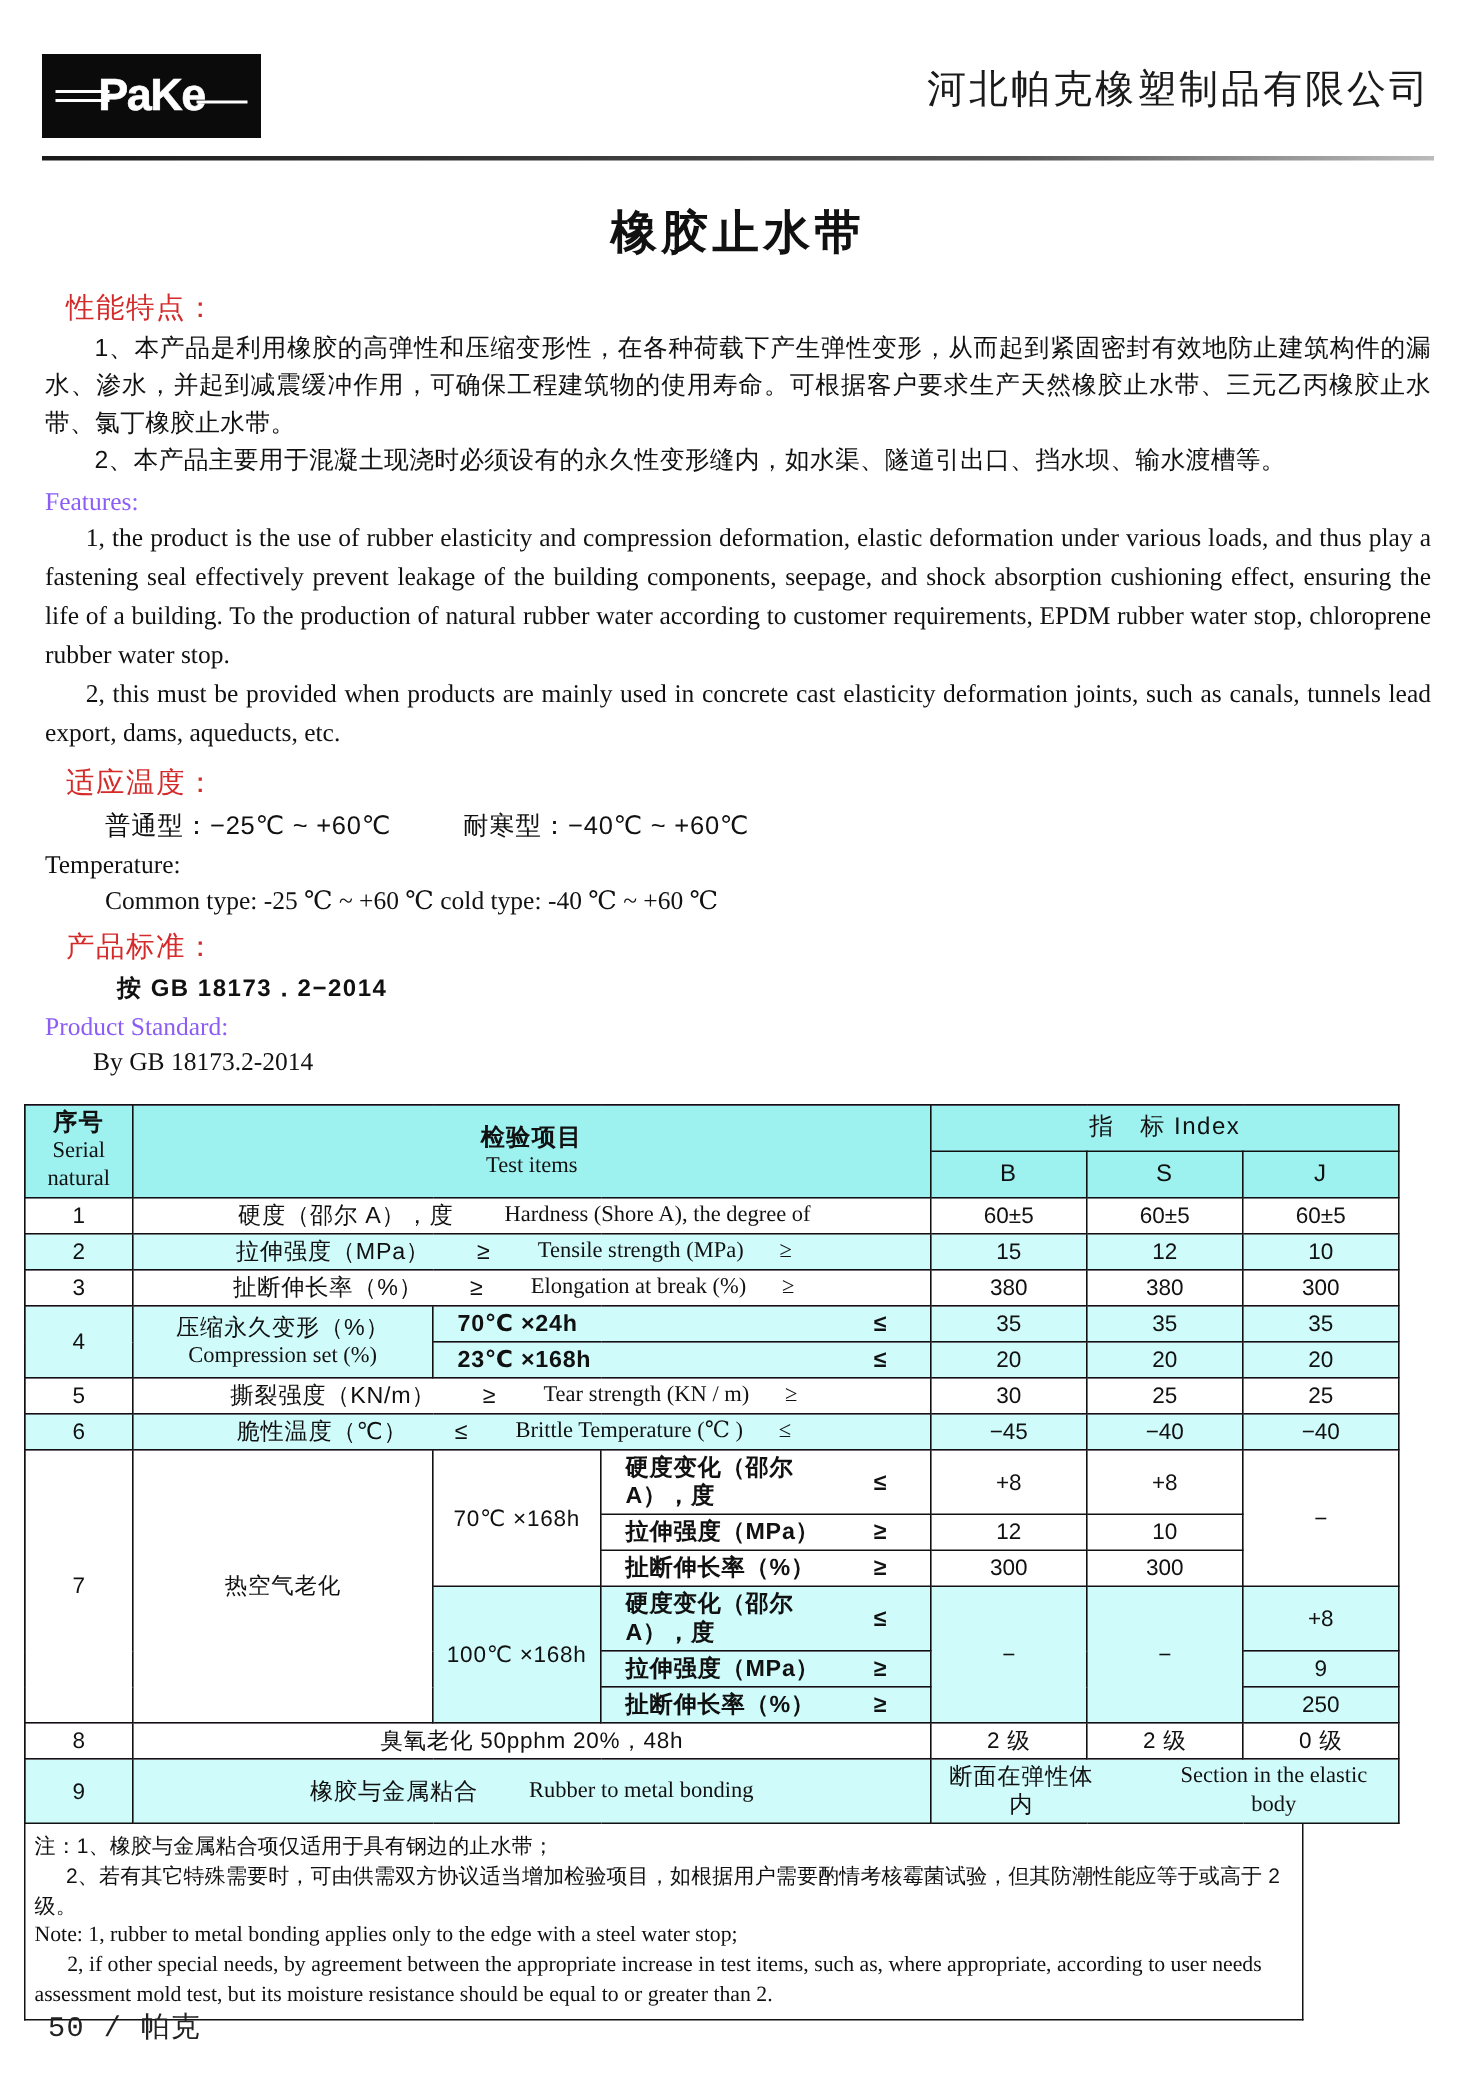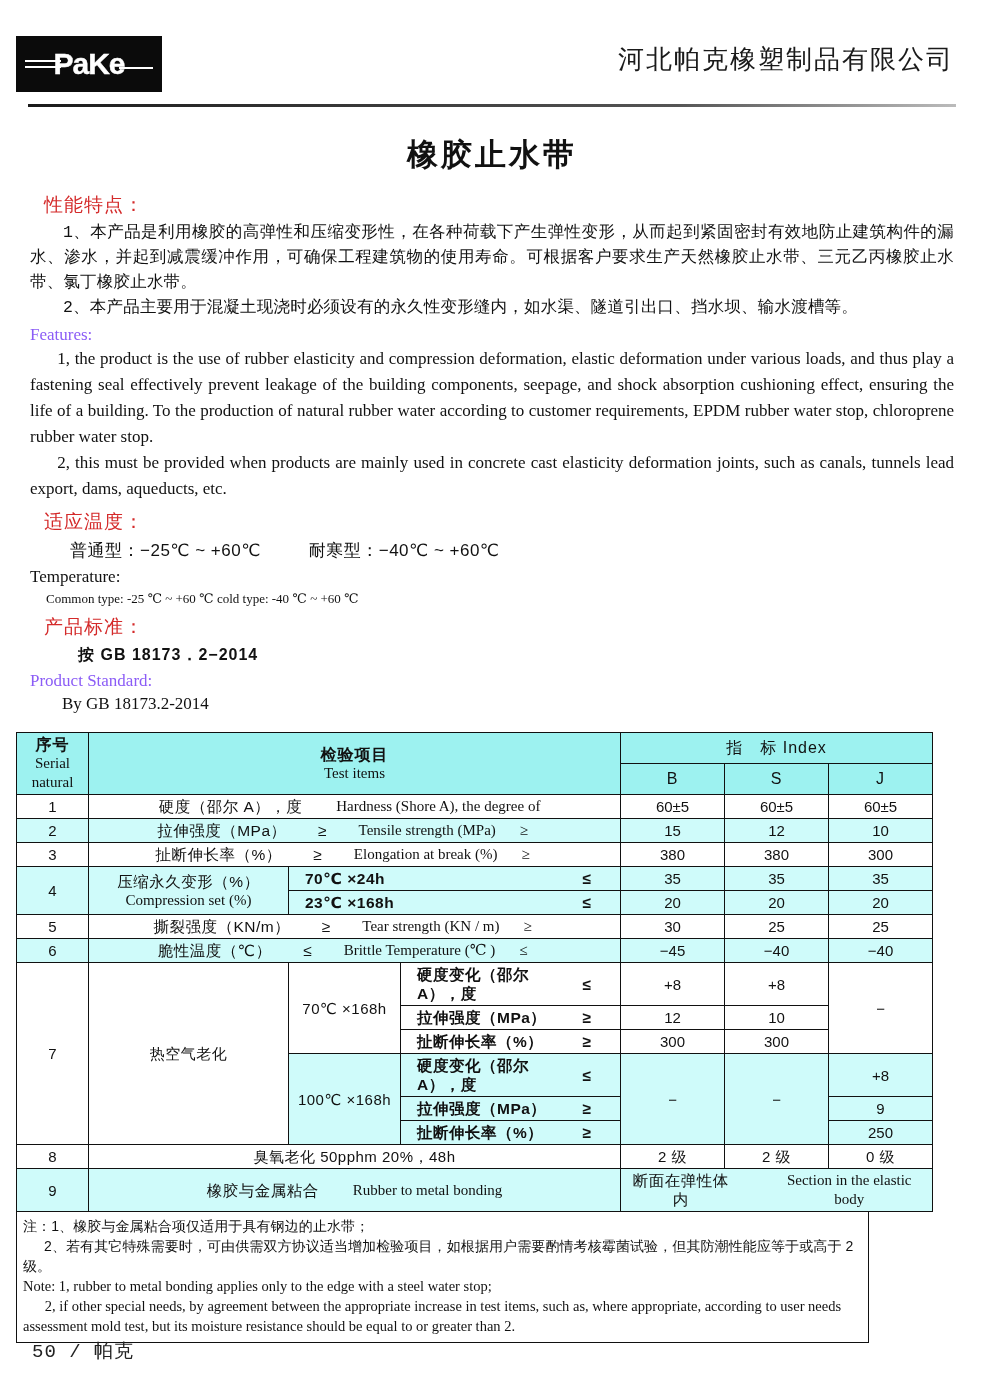--- a/index.html
+++ b/index.html
@@ -14,21 +14,21 @@
     overflow: hidden;
   }
 
   
   .header {
     position: relative;
     padding: 30px 28px 0 28px;
     height: 112px;
   }
   .logo-box {
-    position:absolute; left:16px; top:36px;
+    position:absolute; left:28px; top:36px;
     width:146px; height:56px;
     background:#0b0b0b;
     display:flex; align-items:center; justify-content:center;
   }
   .logo-inner { position:relative; width:132px; height:34px; }
   .logo-text {
     position:absolute; left:0; top:0; width:100%; height:100%;
     display:flex; align-items:center; justify-content:center;
     color:#ffffff;
     font-family:"Liberation Sans","DejaVu Sans",sans-serif;
@@ -77,21 +77,21 @@
     letter-spacing:1px;
     margin: 7px 0 2px 14px;
   }
   .sec-head-en {
     color:#8b5cf6;
     font-family:"Liberation Serif","DejaVu Serif",serif;
     font-size:17px;
     margin: 5px 0 1px 0;
   }
   p.cn {
-    font-family:Liberation Mono, monospace;
+    font-family:Liberation Sans, sans-serif;
     font-size:16.5px;
     line-height:25px;
     margin:0;
     text-align:justify;
     text-indent:2em;
     letter-spacing:0.2px;
   }
   p.en {
     font-family:"Liberation Serif","DejaVu Serif",serif;
     font-size:17px;
@@ -102,22 +102,22 @@
   }
   .temp-line-cn {
     font-family:"Liberation Sans","DejaVu Sans",sans-serif;
     font-size:17px;
     margin: 4px 0 4px 40px;
     letter-spacing:0.5px;
   }
   .temp-line-cn .gap { display:inline-block; width:48px; }
   .temp-line-en {
     font-family:"Liberation Serif","DejaVu Serif",serif;
-    font-size:13px;
-    margin: 4px 0 4px 16px;
+    font-size:17px;
+    margin: 4px 0 4px 40px;
   }
   .std-line-cn {
     font-family:"Liberation Sans","DejaVu Sans",sans-serif;
     font-weight:bold;
     font-size:16px;
     margin: 5px 0 3px 48px;
     letter-spacing:1px;
   }
   .std-line-en {
     font-family:"Liberation Serif","DejaVu Serif",serif;

